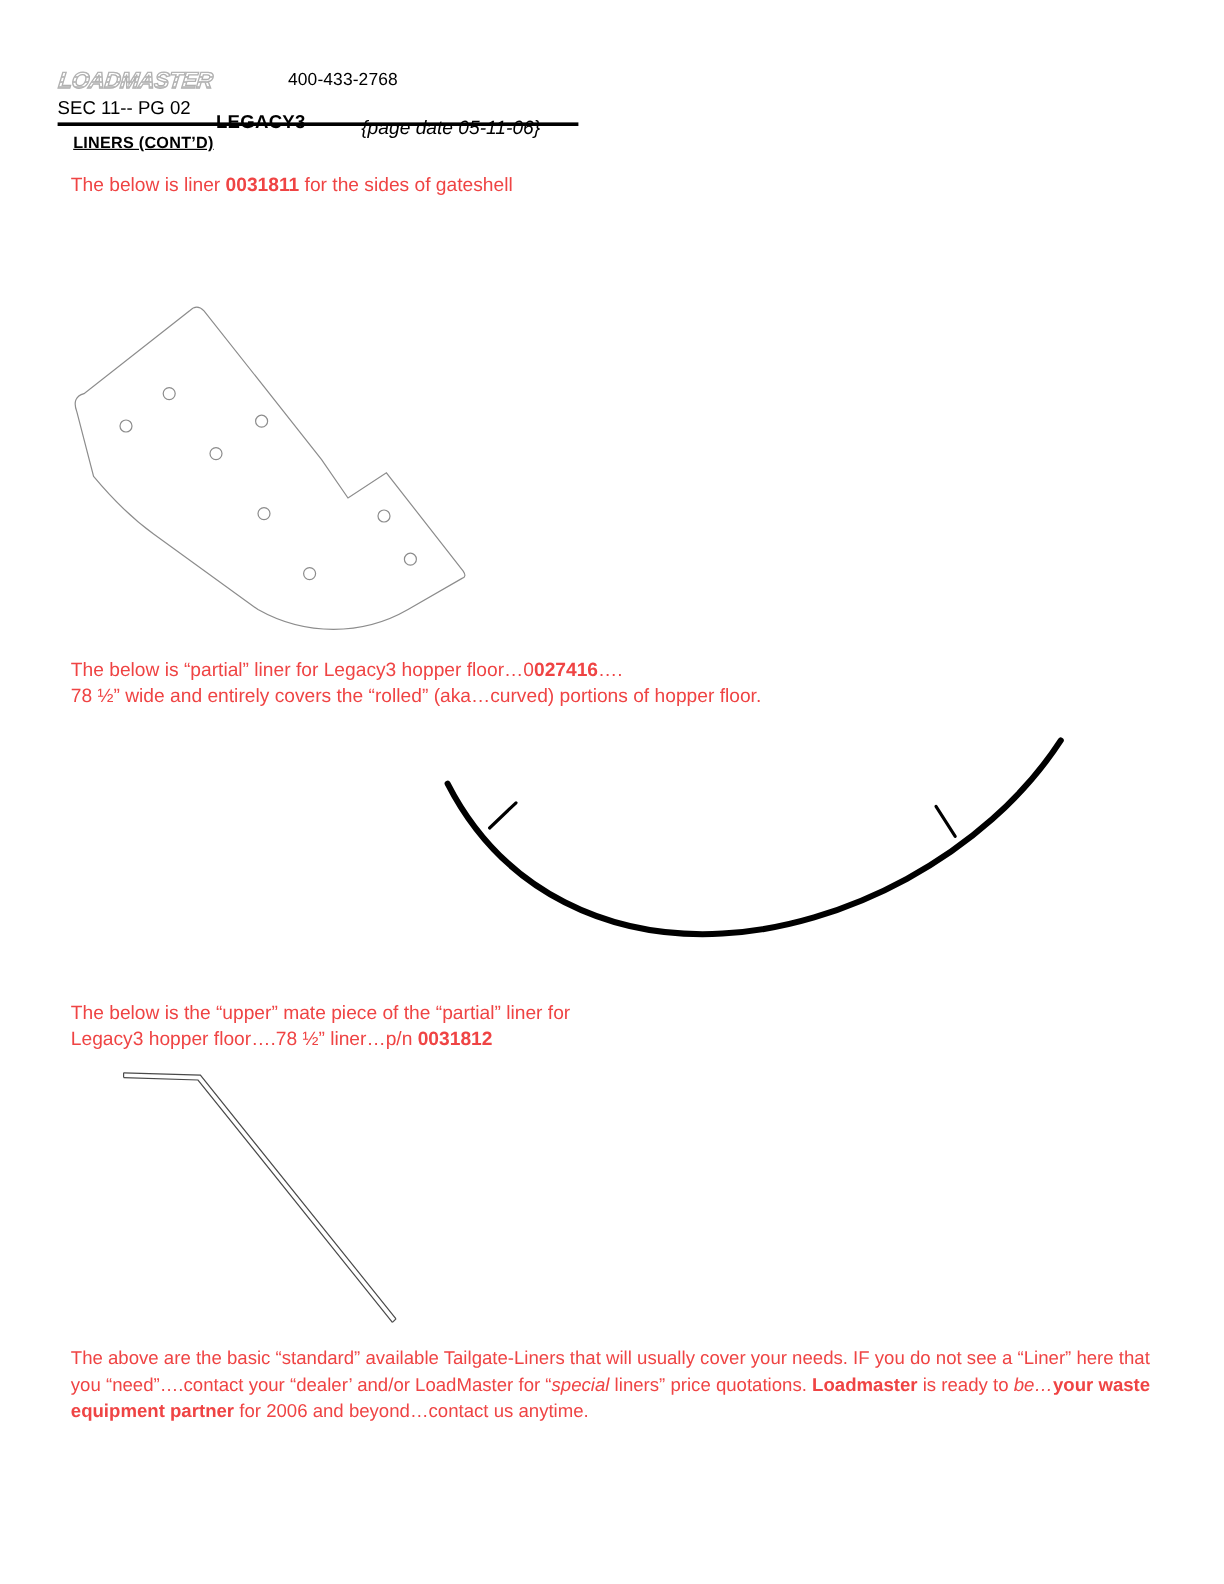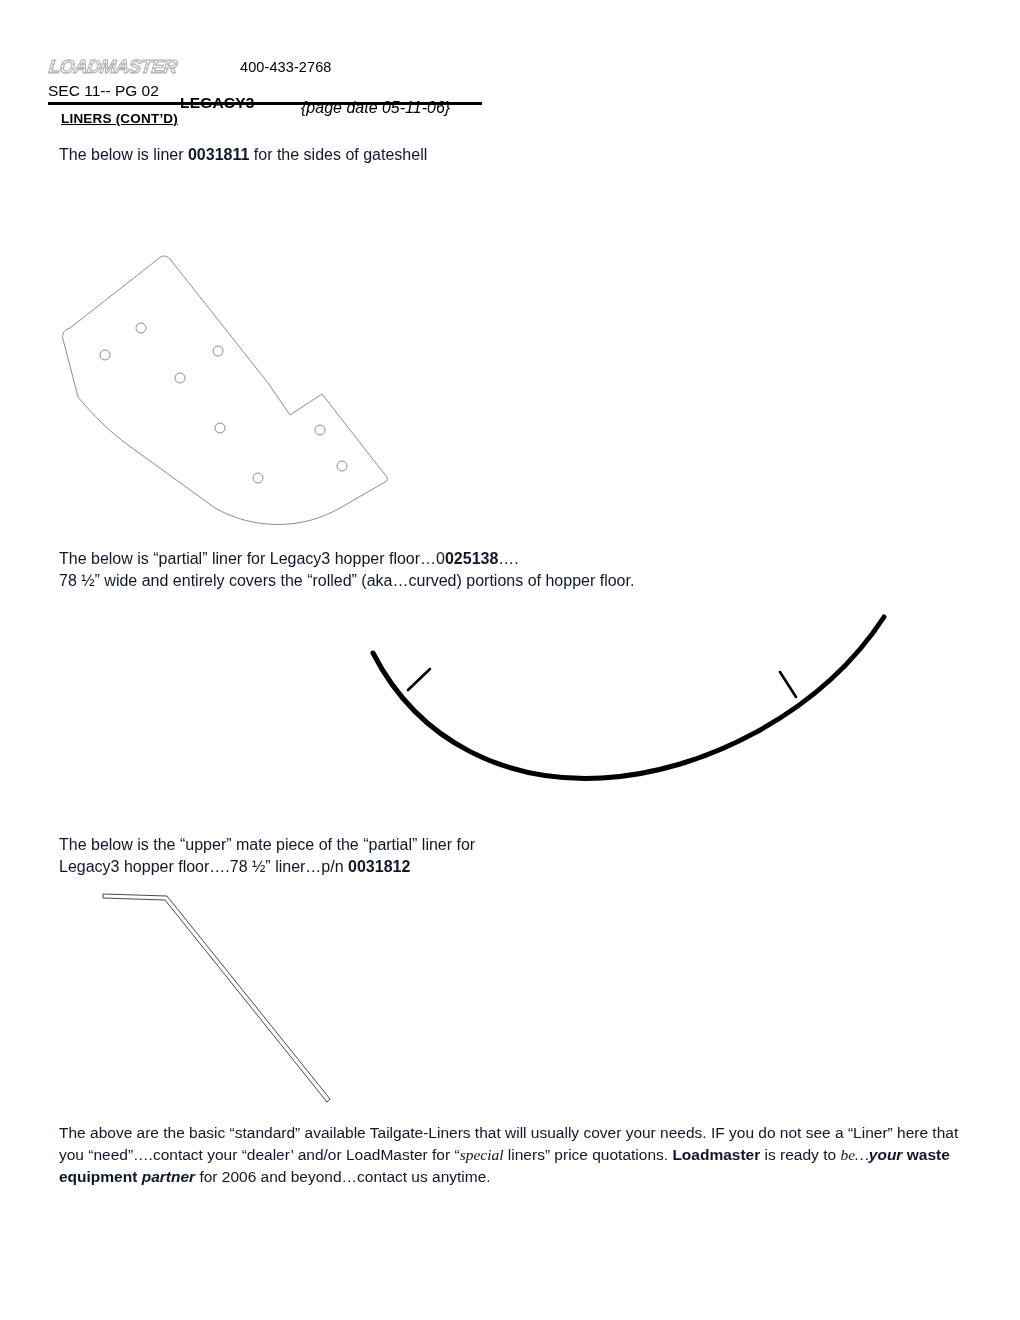--- a/index.html
+++ b/index.html
@@ -93,33 +93,33 @@
     letter-spacing: 0.2px;
     white-space: nowrap;
     text-decoration: underline;
   }
 
   
   .para {
     position: absolute;
     font-size: 16px;
     line-height: 21.5px;
-    color: #0f172a;
+    color: #ef4444;
     white-space: pre-wrap;
   }
   #para-1 { left: 59px; top: 144px; width: 620px; }
   #para-2 { left: 59px; top: 548px; width: 700px; }
   #para-3 { left: 59px; top: 834px; width: 620px; }
   #para-4 {
     left: 59px; top: 1122px; width: 906px;
     font-size: 15.5px; line-height: 22px;
   }
   .b  { font-weight: bold; }
-  .i  { font-style: italic; font-family: Liberation Serif, serif; }
-  .bi { font-weight: bold; font-style: italic; }
+  .i  { font-style: italic; }
+  .bi { font-weight: bold; }
 
   
   .figure { position: absolute; }
   #fig-gateshell-liner { left: 40px;  top: 240px; }
   #fig-partial-liner   { left: 350px; top: 595px; }
   #fig-upper-mate      { left: 85px;  top: 880px; }
 
   svg { display: block; overflow: visible; }
 </style>
 </head>
@@ -188,21 +188,21 @@
       <circle cx="140" cy="138" r="5"></circle>
       <circle cx="178" cy="111" r="5"></circle>
       <circle cx="180" cy="188" r="5"></circle>
       <circle cx="280" cy="190" r="5"></circle>
       <circle cx="218" cy="238" r="5"></circle>
       <circle cx="302" cy="226" r="5"></circle>
     </g>
   </svg>
 </div>
 
-<div class="para" id="para-2"><span>The below is “partial” liner for Legacy3 hopper floor…0</span><span class="b">025138</span><span>….</span><br><span>78 ½” wide and entirely covers the “rolled” (aka…curved) portions of hopper floor.</span></div>
+<div class="para" id="para-2"><span>The below is “partial” liner for Legacy3 hopper floor…0</span><span class="b">027416</span><span>….</span><br><span>78 ½” wide and entirely covers the “rolled” (aka…curved) portions of hopper floor.</span></div>
 
 <div class="figure" id="fig-partial-liner">
   <svg width="560" height="210" viewBox="0 0 560 210" aria-hidden="true">
 
     <path d="M 23 58 C 70 150, 160 188, 252 183 C 350 178, 470 120, 534 22" fill="none" stroke="#000000" stroke-width="5" stroke-linecap="round"></path>
 
     <path d="M 58 95 L 80 74" fill="none" stroke="#000000" stroke-width="2.6" stroke-linecap="round"></path>
 
     <path d="M 430 77 L 446 102" fill="none" stroke="#000000" stroke-width="2.6" stroke-linecap="round"></path>
   </svg>

